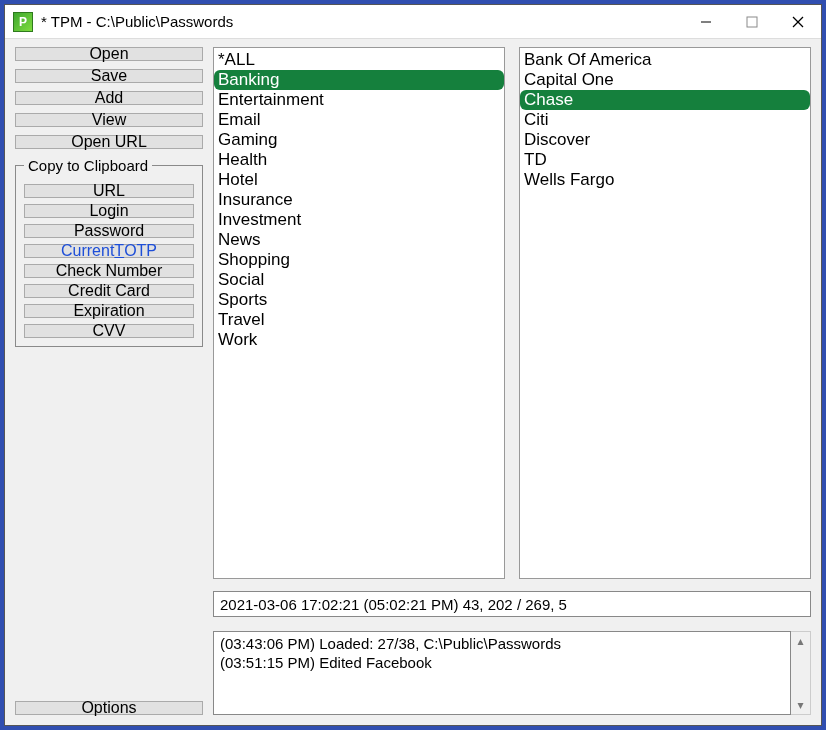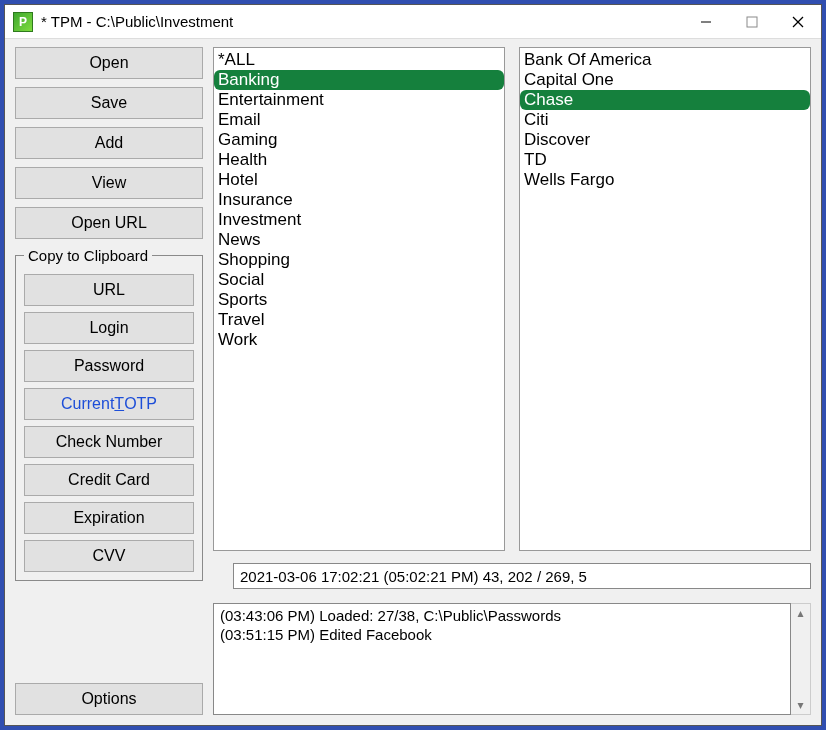--- a/index.html
+++ b/index.html
@@ -57,21 +57,21 @@
   }
 
   .left-col {
     width: 188px;
     display: flex;
     flex-direction: column;
     gap: 8px;
   }
 
   .btn {
-    height: 32px;
+    height: 14px;
     background: #e1e1e1;
     border: 1px solid #aaa;
     font-size: 16px;
     display: flex;
     align-items: center;
     justify-content: center;
     cursor: default;
     user-select: none;
   }
   .btn.disabled { color: #1d4ed8; }
@@ -124,29 +124,29 @@
     border-radius: 6px;
   }
 
   .status-box {
     margin-top: 12px;
     background: #fff;
     border: 1px solid #888;
     height: 26px;
     padding: 2px 6px;
     font-size: 15px;
-    display:flex;align-items:center;margin-left:20px;
+    display:flex;align-items:center;
   }
 
   .log-row { display:flex; margin-top: 14px; }
   .log-box {
     flex: 1 1 auto;
     background: #fff;
     border: 1px solid #888;
-    height: 112px;
+    height: 84px;
     padding: 2px 6px;
     font-size: 15px;
     line-height: 19px;
     overflow: hidden;
   }
   .scrollbar {
     width: 20px;
     background: #f0f0f0;
     border: 1px solid #ccc;
     border-left: none;
@@ -158,21 +158,21 @@
   }
   .scroll-arrow { padding: 2px 0; font-size: 12px; }
 </style>
 </head>
 <body>
 
 <div class="window">
 
   <div class="titlebar">
     <div class="app-icon">P</div>
-    <div class="title-text">* TPM - C:\Public\Investment</div>
+    <div class="title-text">* TPM - C:\Public\Passwords</div>
     <div class="title-spacer"></div>
     <div class="win-controls">
       <div class="win-btn">
         <svg width="12" height="12">
             <line x1="1" y1="6" x2="11" y2="6" stroke="#000" stroke-width="1"></line>
           </svg>
       </div>
       <div class="win-btn disabled">
         <svg width="12" height="12">
             <rect x="1" y="1" width="10" height="10" fill="none" stroke="#8a8a8a" stroke-width="1"></rect>

